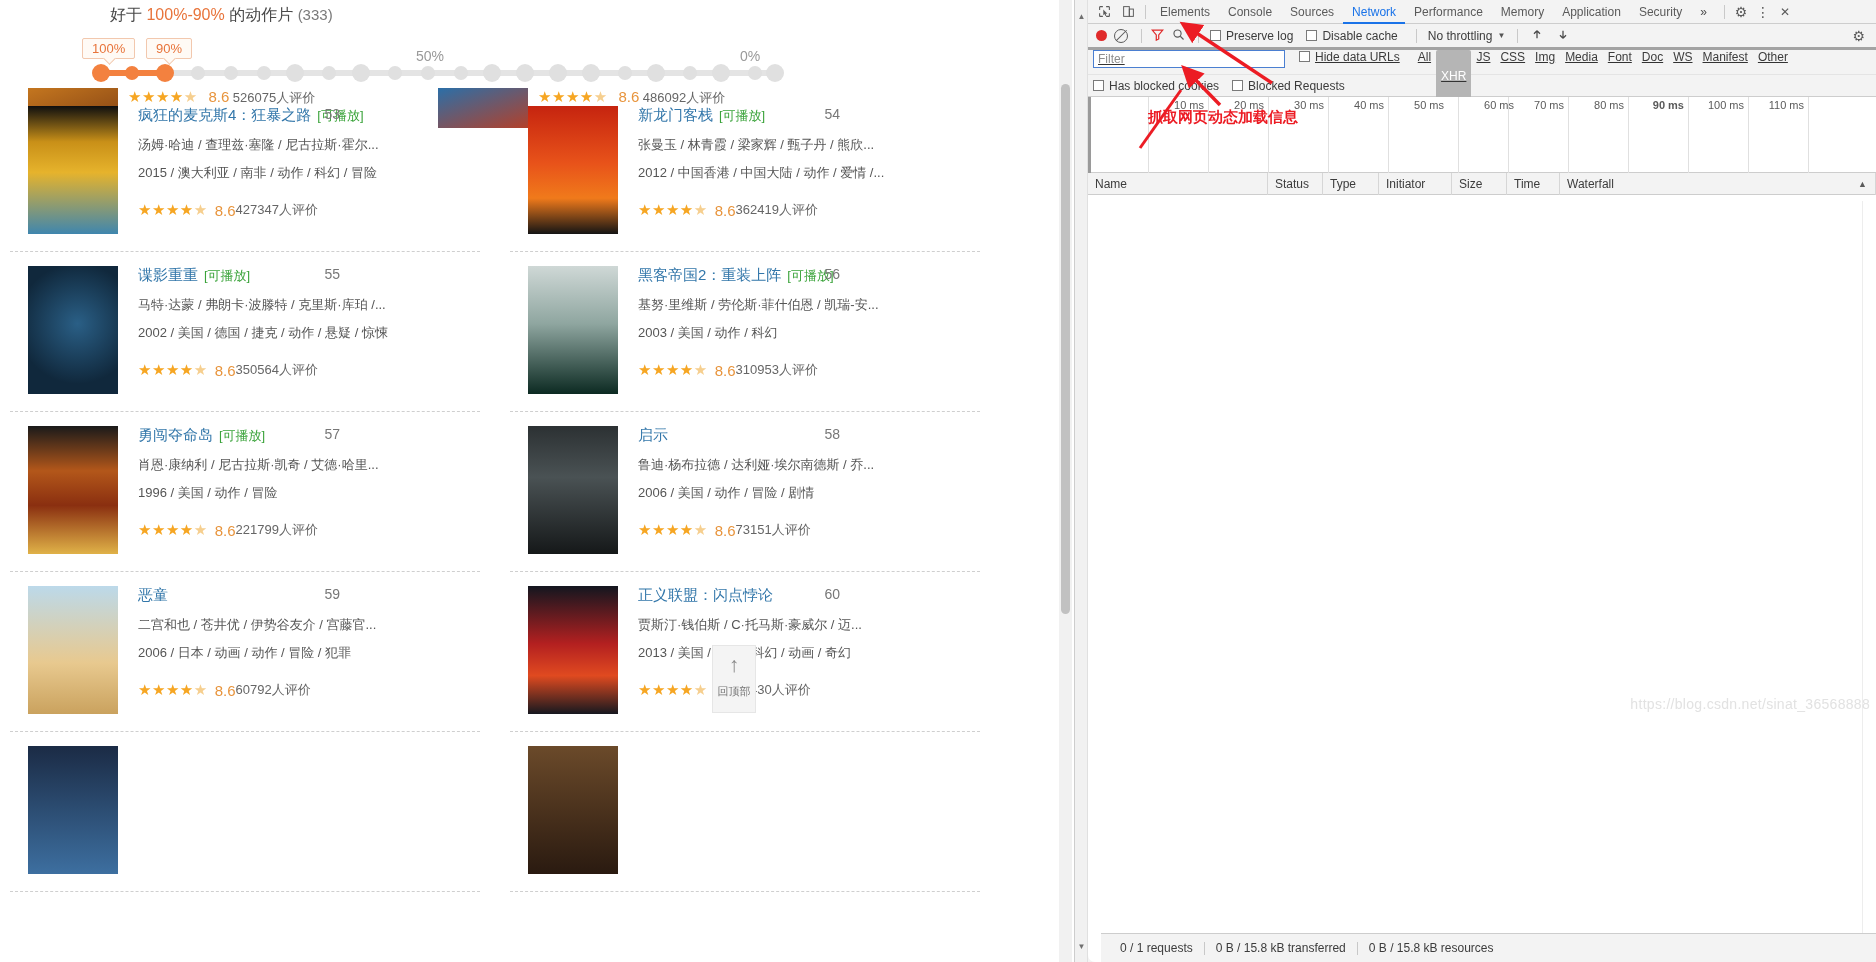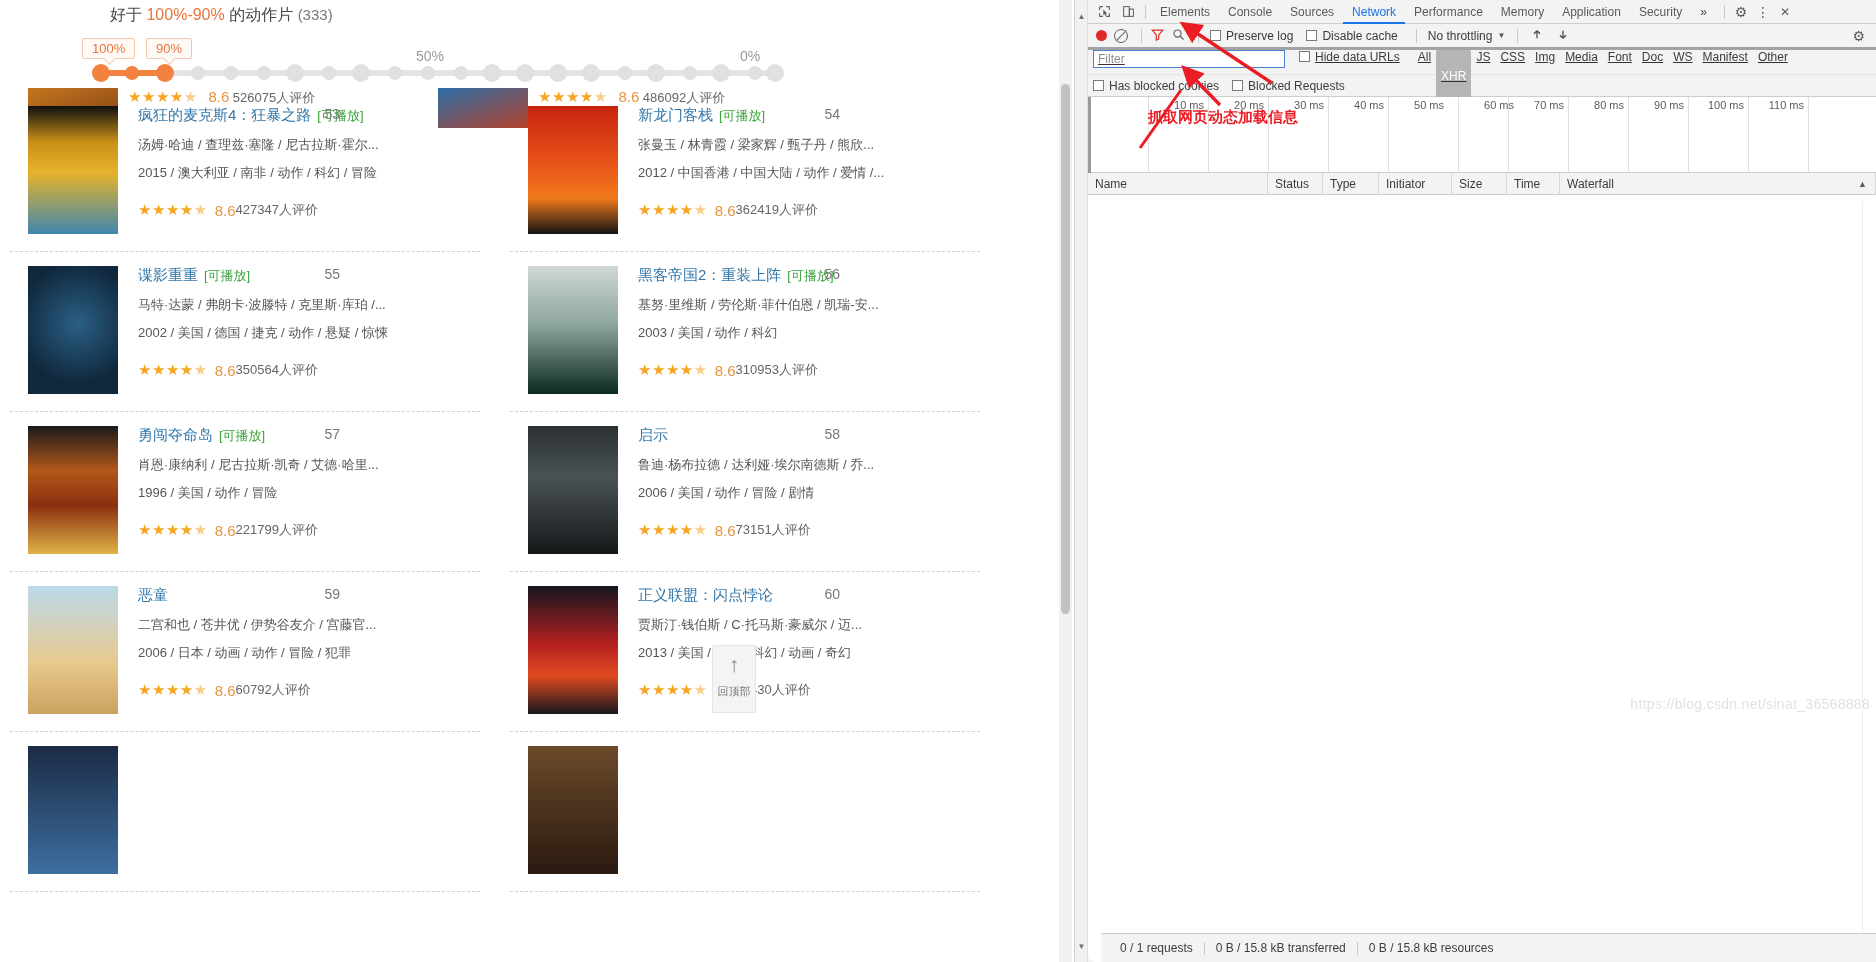--- a/index.html
+++ b/index.html
@@ -490,21 +490,21 @@
             </div>
           <div class="ov-tick" style="left:370px;width:60px;">
               <span>60 ms</span>
             </div>
           <div class="ov-tick" style="left:420px;width:60px;">
               <span>70 ms</span>
             </div>
           <div class="ov-tick" style="left:480px;width:60px;">
               <span>80 ms</span>
             </div>
-          <div class="ov-tick" style="left:540px;width:60px;">
+          <div class="ov-tick" style="left:540px;width:60px;font-weight:bold;">
               <span>90 ms</span>
             </div>
           <div class="ov-tick" style="left:600px;width:60px;">
               <span>100 ms</span>
             </div>
           <div class="ov-tick" style="left:660px;width:60px;">
               <span>110 ms</span>
             </div>
           <div class="ov-tick" style="left:720px;width:60px;"></div>
         </div>

